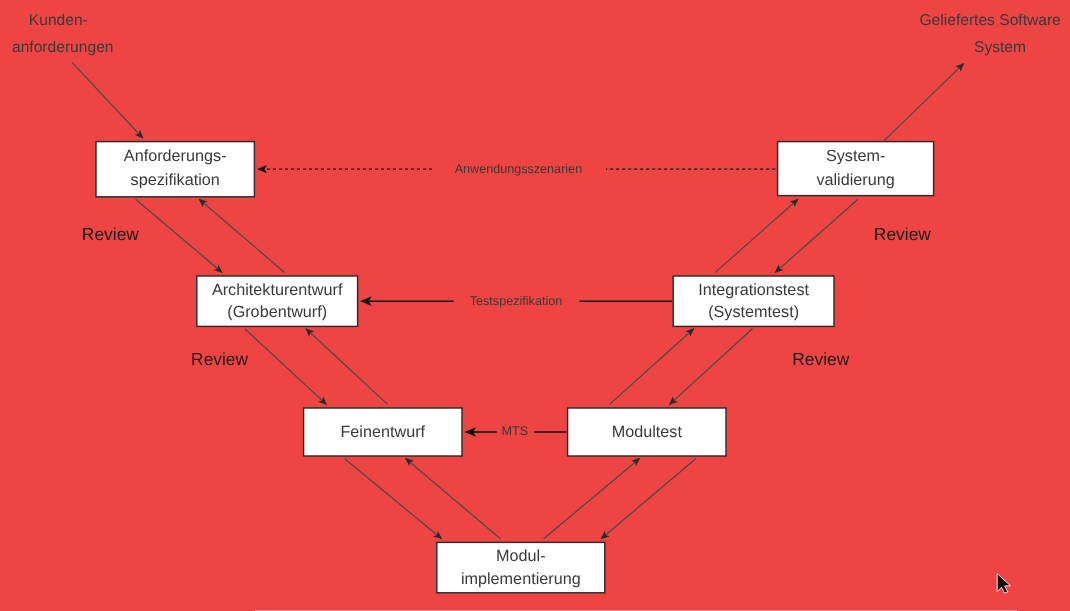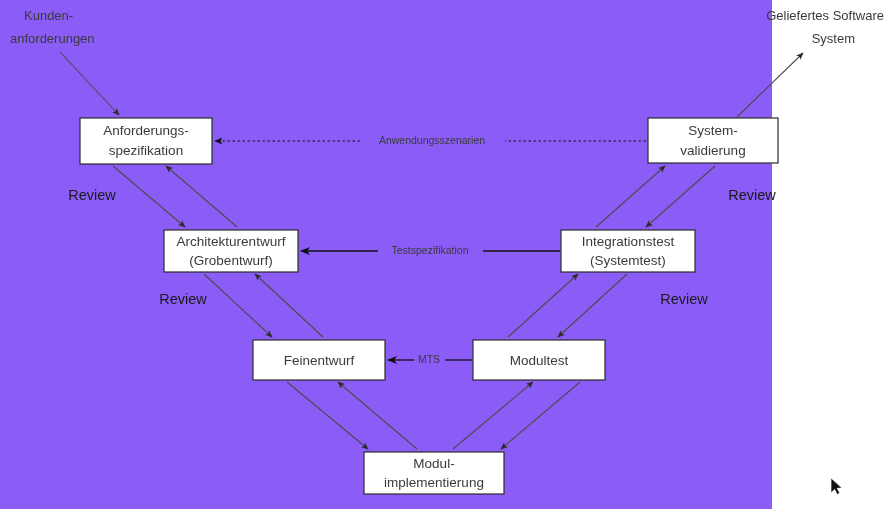--- a/index.html
+++ b/index.html
@@ -8,23 +8,23 @@
     background: #ffffff;
   }
   body {
     width: 892px;
     height: 509px;
     overflow: hidden;
     font-family: "Liberation Sans", sans-serif;
   }
   #diagram-root {
     position: relative;
-    width: 772px;
+    width: 892px;
     height: 509px;
-    background: #8b5cf6;
+    background: #ef4444;
   }
   svg#vmodel {
     display: block;
     width: 892px;
     height: 509px;
   }
   .box-rect {
     fill: #ffffff;
     stroke: #2b2b2b;
     stroke-width: 1.2;

